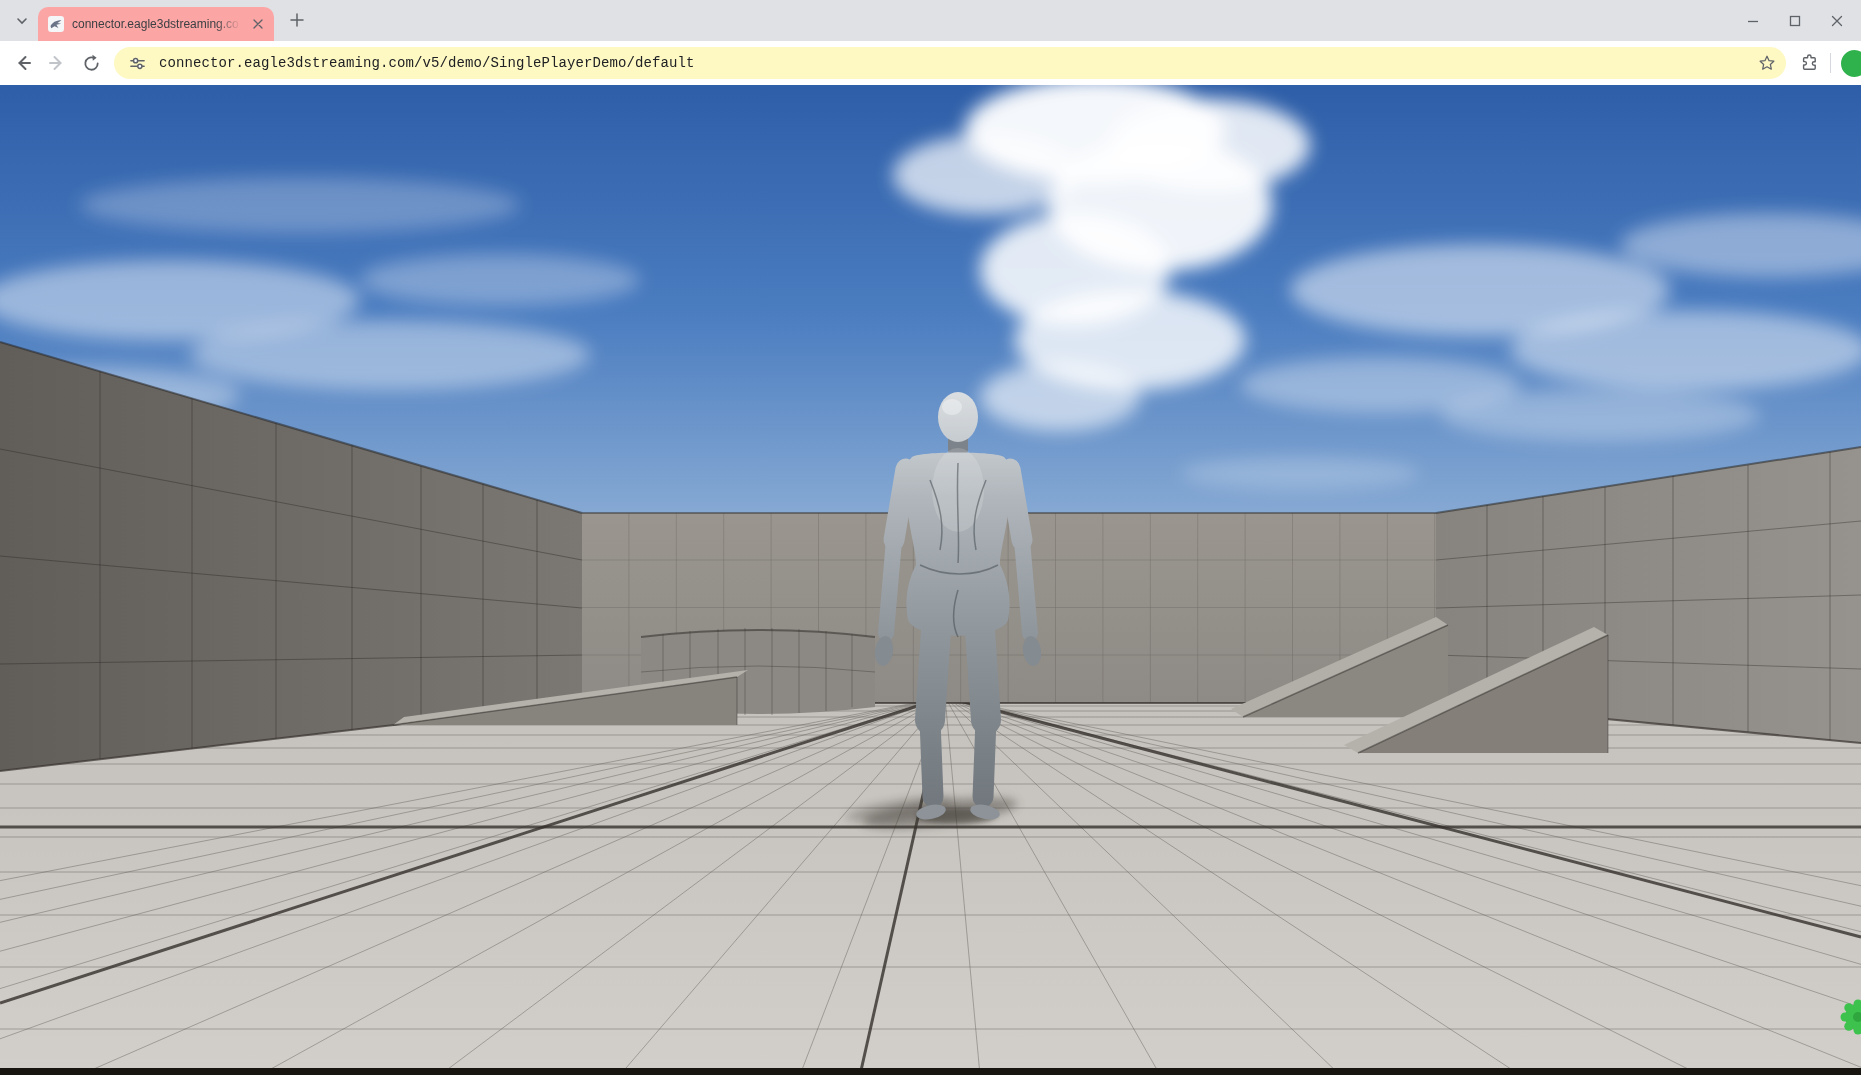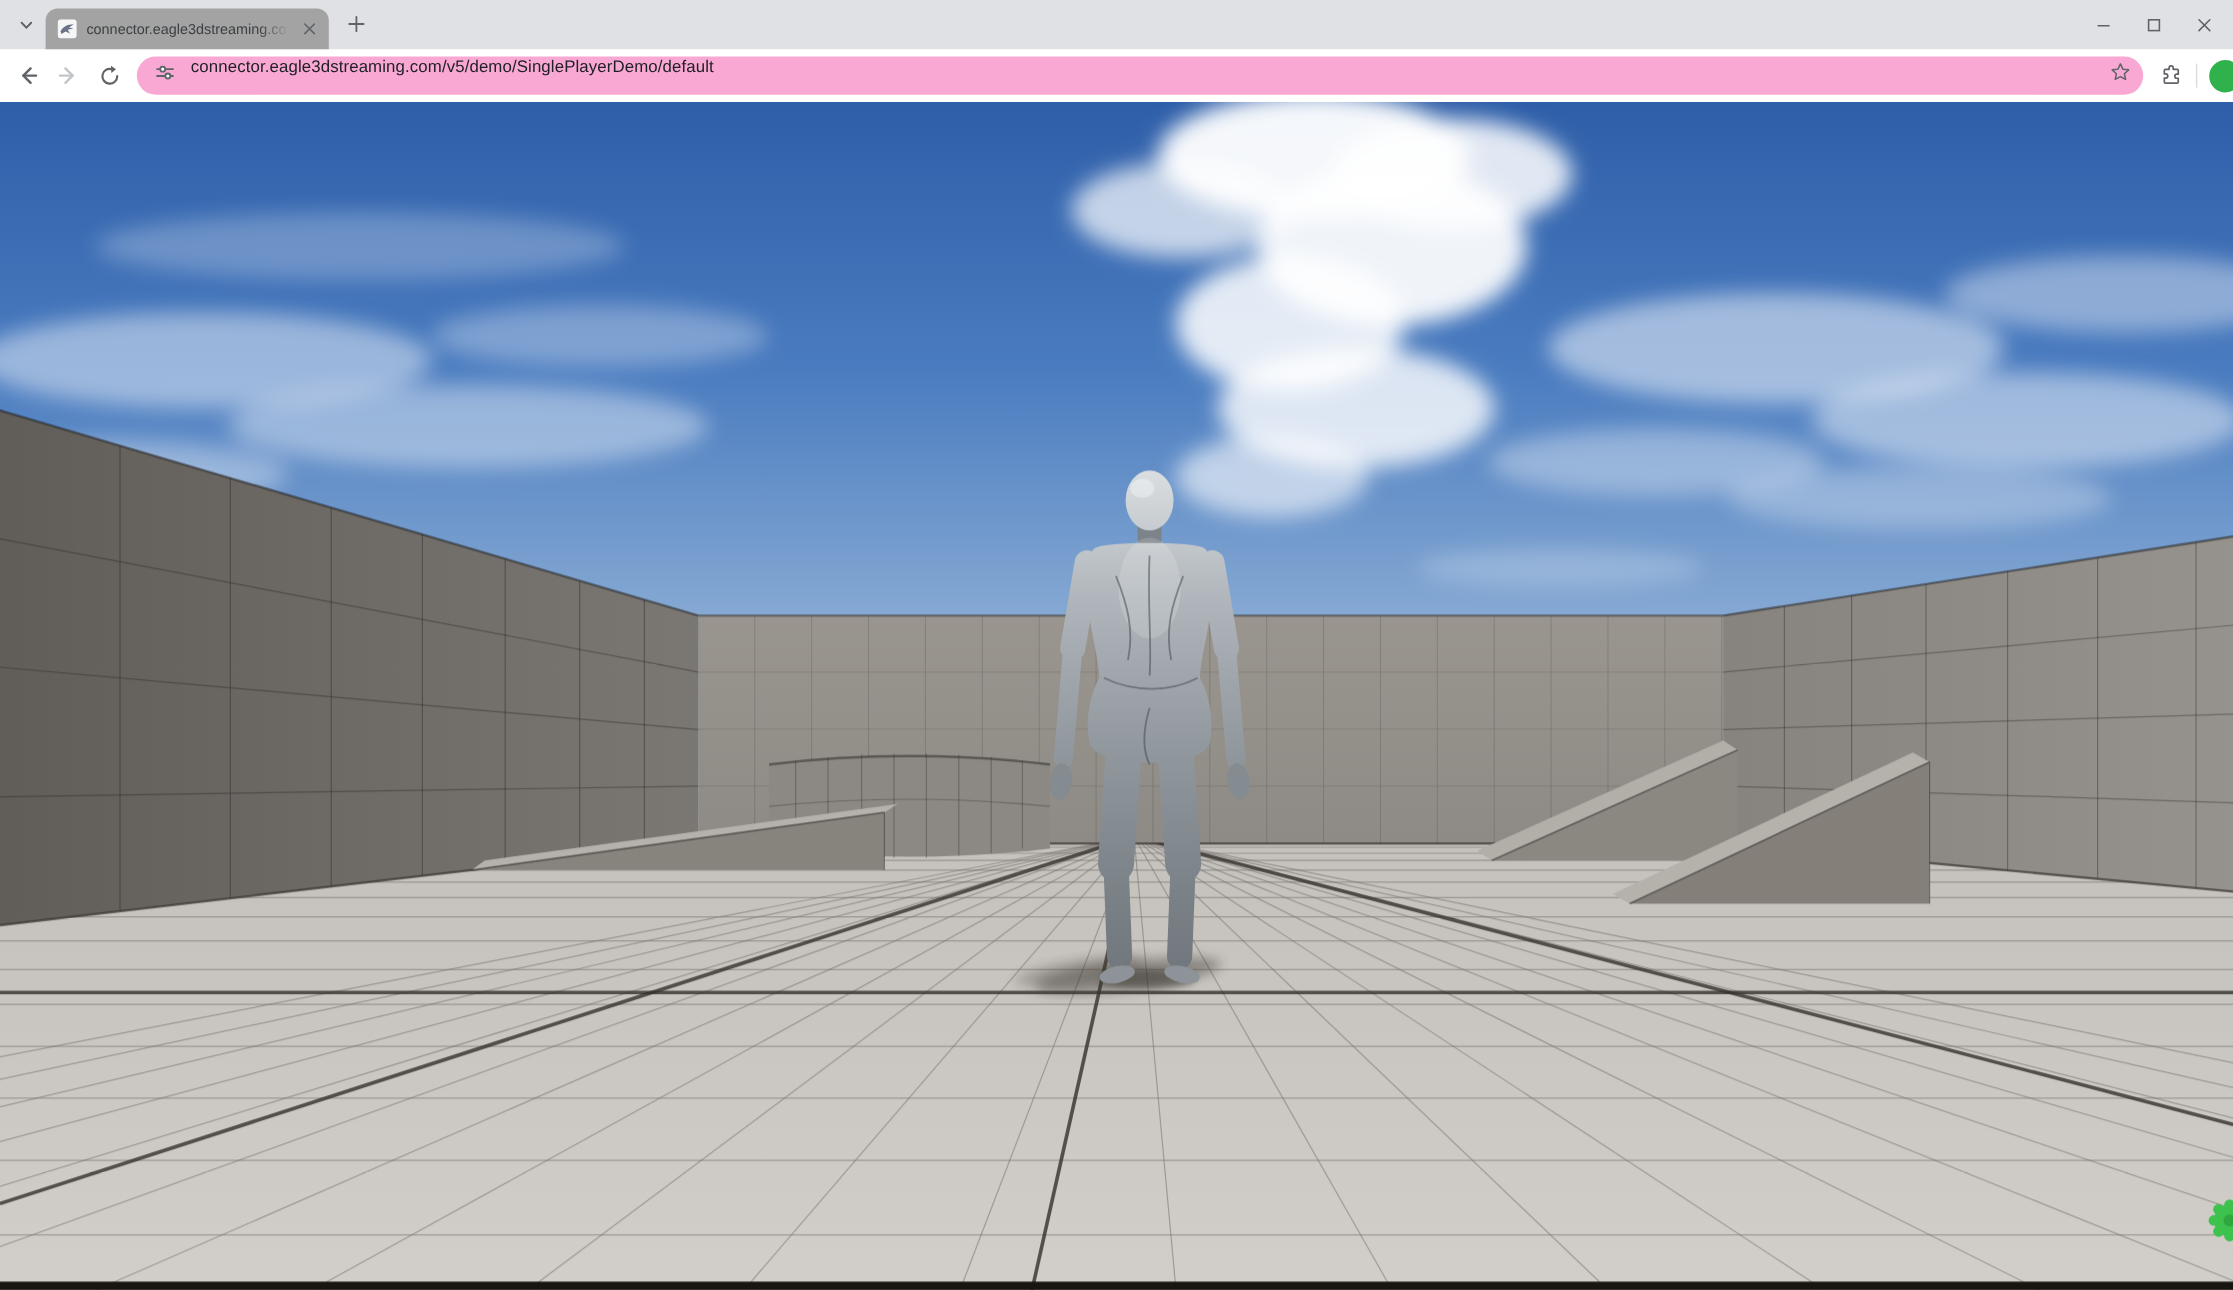--- a/index.html
+++ b/index.html
@@ -1,31 +1,31 @@
 <!DOCTYPE html>
 <html><head>
 <meta charset="utf-8">
 <style>
   html,body{margin:0;padding:0;}
   body{width:1861px;height:1075px;overflow:hidden;background:#fff;font-family:"Liberation Sans",sans-serif;}
   .window{width:1861px;height:1075px;display:flex;flex-direction:column;}
   
   .tabstrip{height:41px;background:#dfe1e5;display:flex;align-items:flex-end;position:relative;flex:0 0 41px;}
   .tab-search{width:28px;height:28px;margin:0 2px 6px 8px;border-radius:50%;display:flex;align-items:center;justify-content:center;cursor:pointer;}
-  .tab{height:34px;width:218px;background:#a3a3a3;border-radius:10px 10px 0 0;display:flex;align-items:center;padding:0 8px 0 10px;gap:8px;position:relative;}
+  .tab{height:34px;width:218px;background:#fca5a5;border-radius:10px 10px 0 0;display:flex;align-items:center;padding:0 8px 0 10px;gap:8px;position:relative;}
   .favicon{width:16px;height:16px;flex:0 0 16px;}
   .tab-title{font-size:12px;color:#3c4043;white-space:nowrap;overflow:hidden;flex:1;-webkit-mask-image:linear-gradient(90deg,#000 85%,transparent);mask-image:linear-gradient(90deg,#000 85%,transparent);}
   .tab-close{width:17px;height:17px;border-radius:50%;display:flex;align-items:center;justify-content:center;flex:0 0 17px;}
   .newtab{width:28px;height:28px;margin:0 0 7px 9px;border-radius:50%;display:flex;align-items:center;justify-content:center;}
   .win-controls{margin-left:auto;height:41px;display:flex;align-items:center;gap:26px;padding-right:16px;}
   .win-btn{display:flex;align-items:center;justify-content:center;width:16px;height:16px;}
   
   .toolbar{height:44px;background:#fff;display:flex;align-items:center;padding:0 6px;flex:0 0 44px;overflow:hidden;}
   .tool-btn{width:34px;height:34px;border-radius:50%;display:flex;align-items:center;justify-content:center;flex:0 0 34px;}
-  .omnibox{flex:1 1 auto;height:32px;background:#f9a8d4;border-radius:16px;display:flex;align-items:flex-start;padding:0 6px 0 10px;gap:9px;margin:0 6px;min-width:0;}
+  .omnibox{flex:1 1 auto;height:32px;background:#fef9c3;border-radius:16px;display:flex;align-items:center;padding:0 6px 0 10px;gap:9px;margin:0 6px;min-width:0;font-family:Liberation Mono, monospace;}
   .url{font-size:14px;color:#202124;white-space:nowrap;overflow:hidden;flex:1;letter-spacing:.1px;}
   .ob-icon{width:26px;height:26px;border-radius:50%;display:flex;align-items:center;justify-content:center;flex:0 0 26px;}
   .divider{width:1px;height:20px;background:#d5d8dc;margin:0 8px 0 4px;flex:0 0 1px;}
   .avatar{width:27px;height:27px;border-radius:50%;background:#2fb24c;flex:0 0 27px;margin-right:-15px;border:2px solid #fff;}
   
   .content{position:relative;width:1861px;height:990px;flex:0 0 990px;background:#c8c5c0;}
   svg.scene{display:block;}
 </style>
 </head>
 <body>

